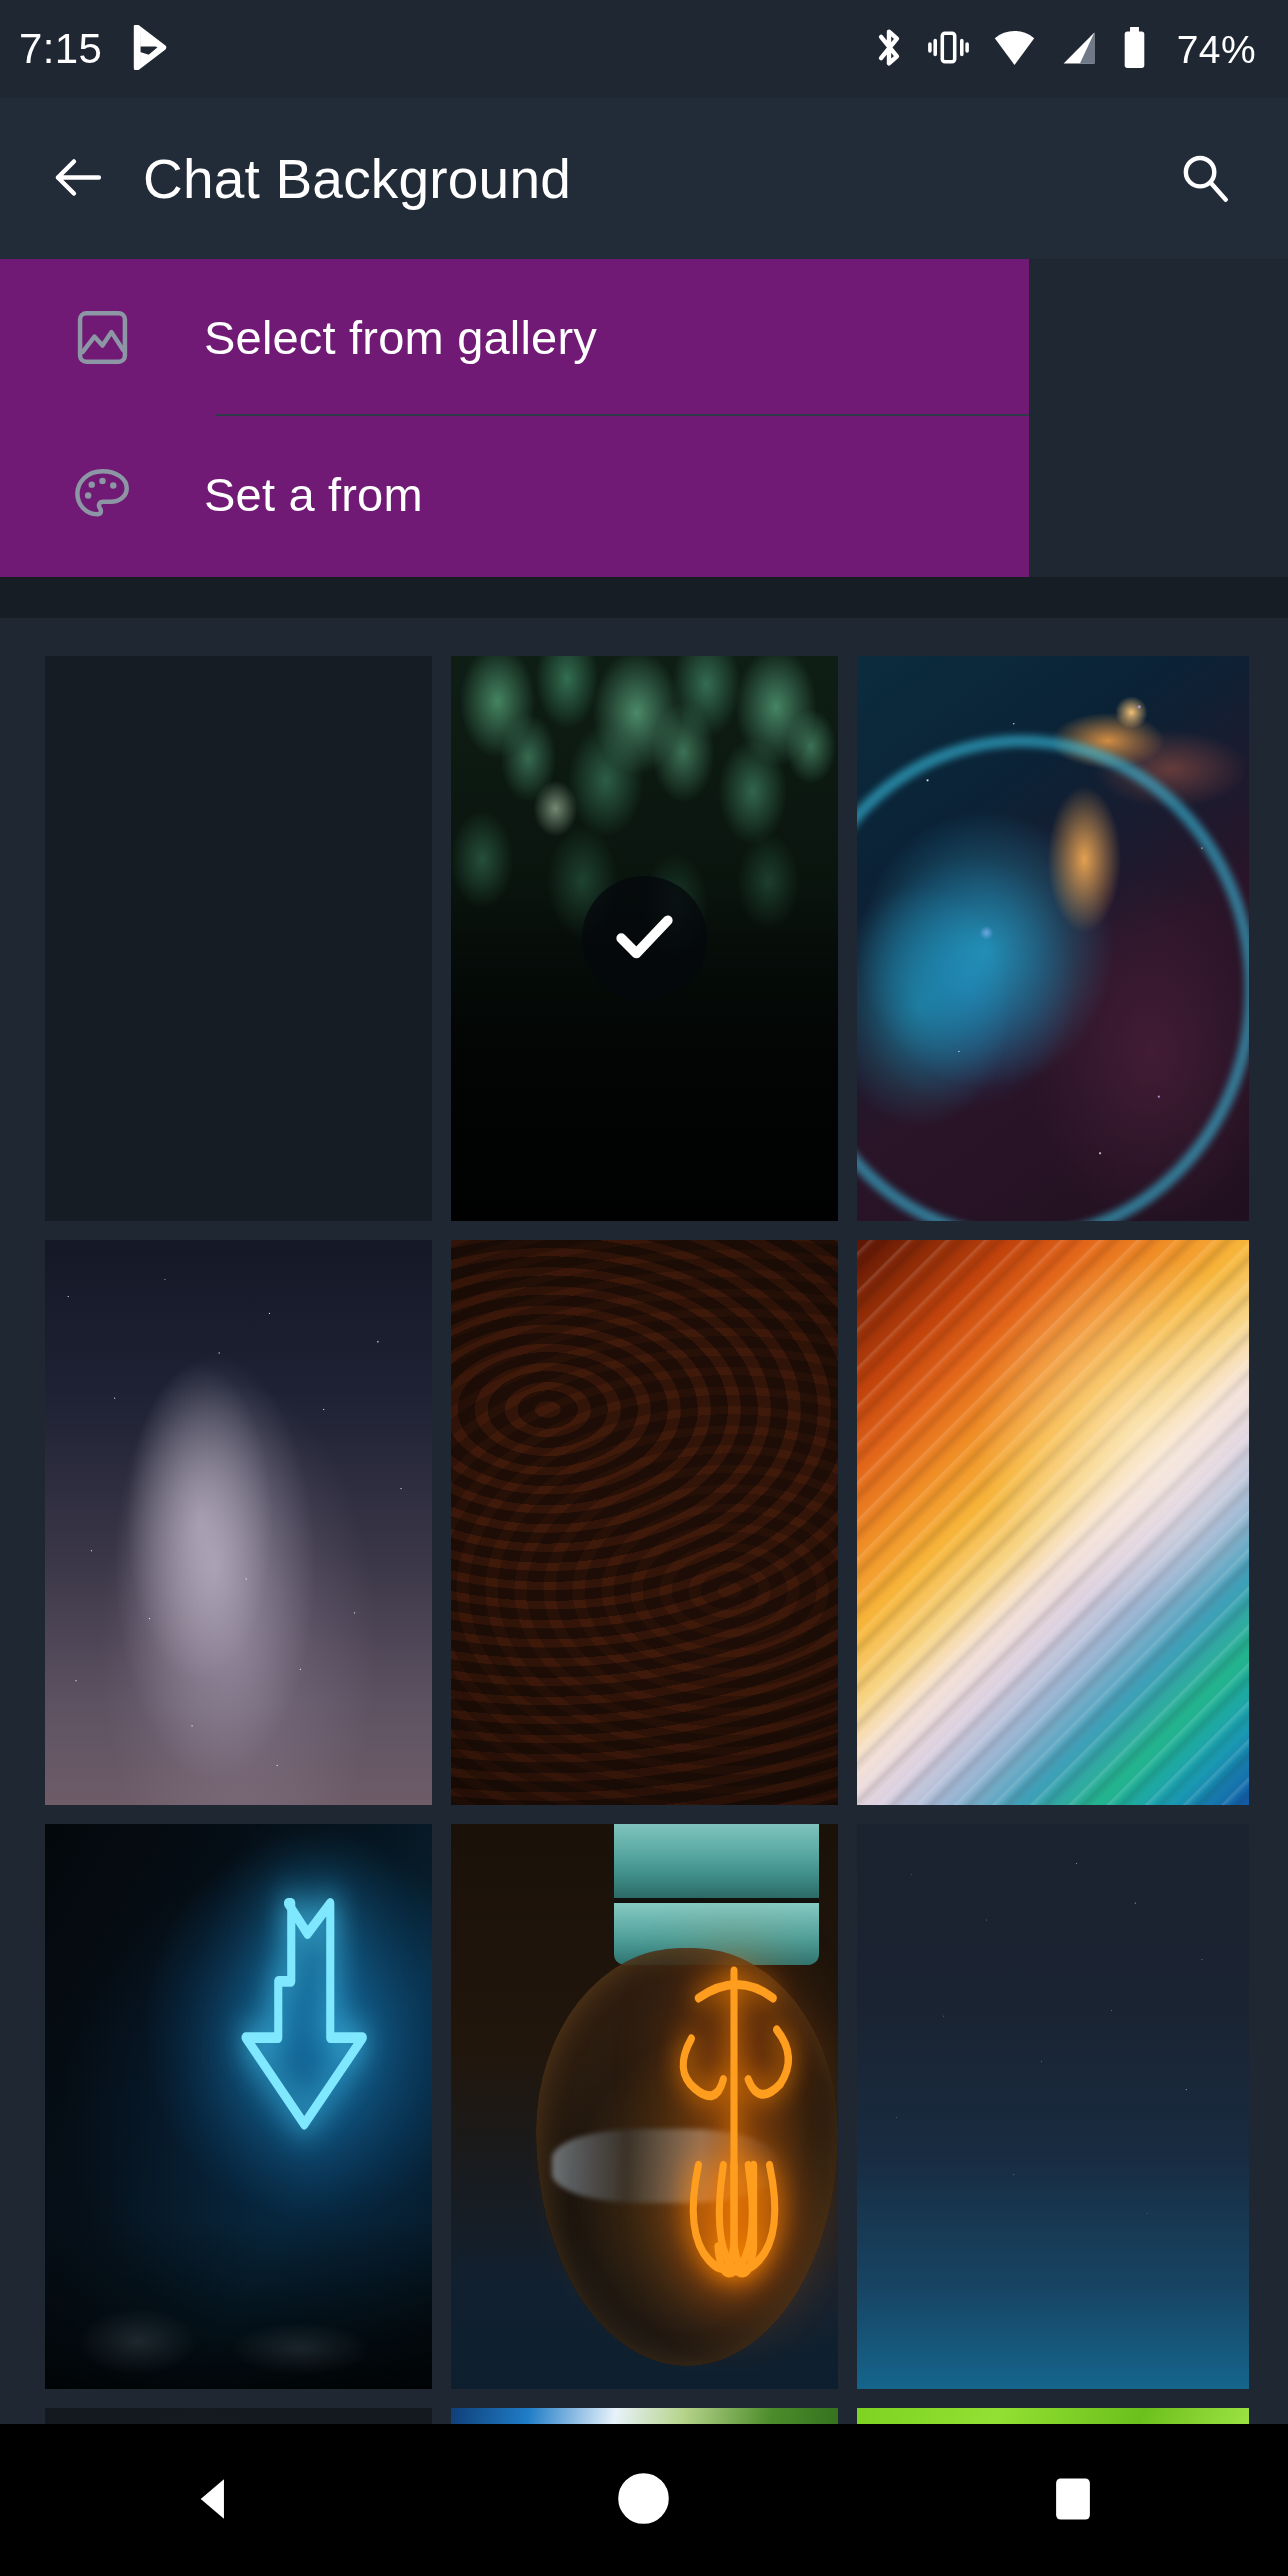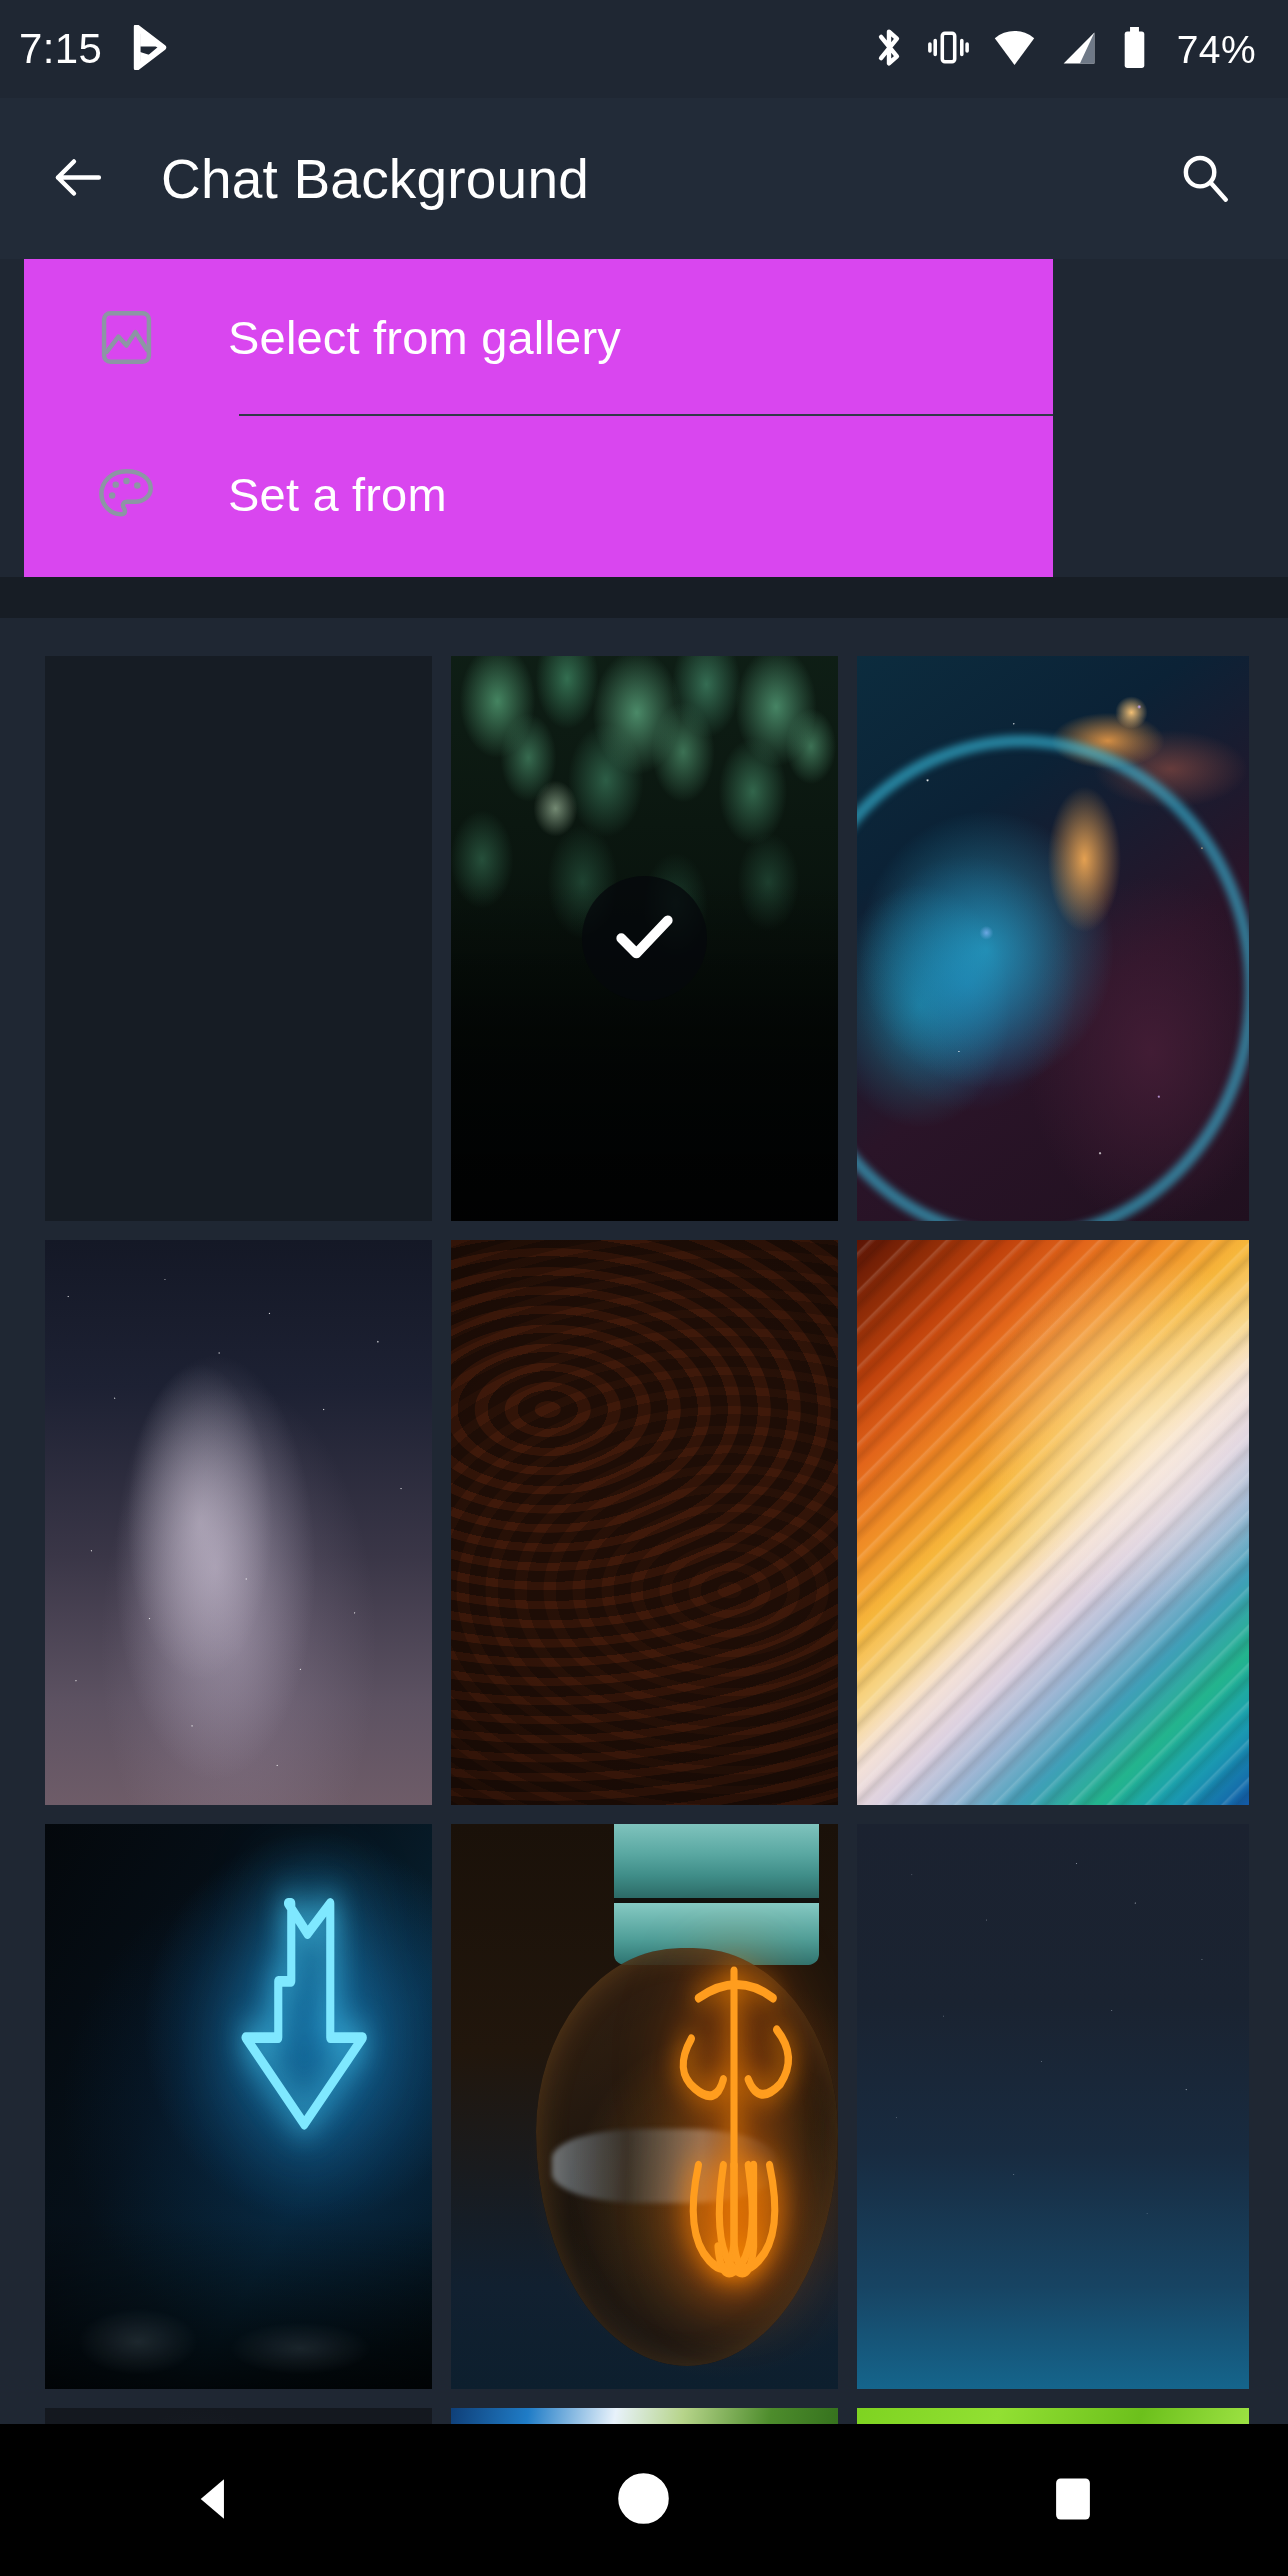--- a/index.html
+++ b/index.html
@@ -45,36 +45,35 @@
     width: 1288px; height: 161px;
     background: #222B38;
     display: flex; align-items: center;
   }
   .tb-back {
     width: 100px; height: 100px; margin-left: 27px;
     display: flex; align-items: center; justify-content: center;
     border-radius: 50px;
   }
   .tb-title {
-    color: #ffffff; font-size: 55px; margin-left: 34px;
+    color: #ffffff; font-size: 55px; margin-left: 16px;
     letter-spacing: 0.2px; white-space: nowrap;
   }
   .tb-spacer { flex: 1 1 auto; }
   .tb-search {
     width: 100px; height: 100px; margin-right: 34px;
     display: flex; align-items: center; justify-content: center;
     border-radius: 50px;
   }
 
   
   .menu {
     position: absolute; left: 0; top: 259px;
     width: 1029px; height: 318px;
-    background: #d946ef;
-    margin-left: 24px;
+    background: #701a75;
   }
   .menu-row {
     position: relative;
     height: 157px;
     display: flex; align-items: center;
   }
   .menu-icon {
     width: 64px; height: 64px; margin-left: 70px;
     display: flex; align-items: center; justify-content: center;
   }

